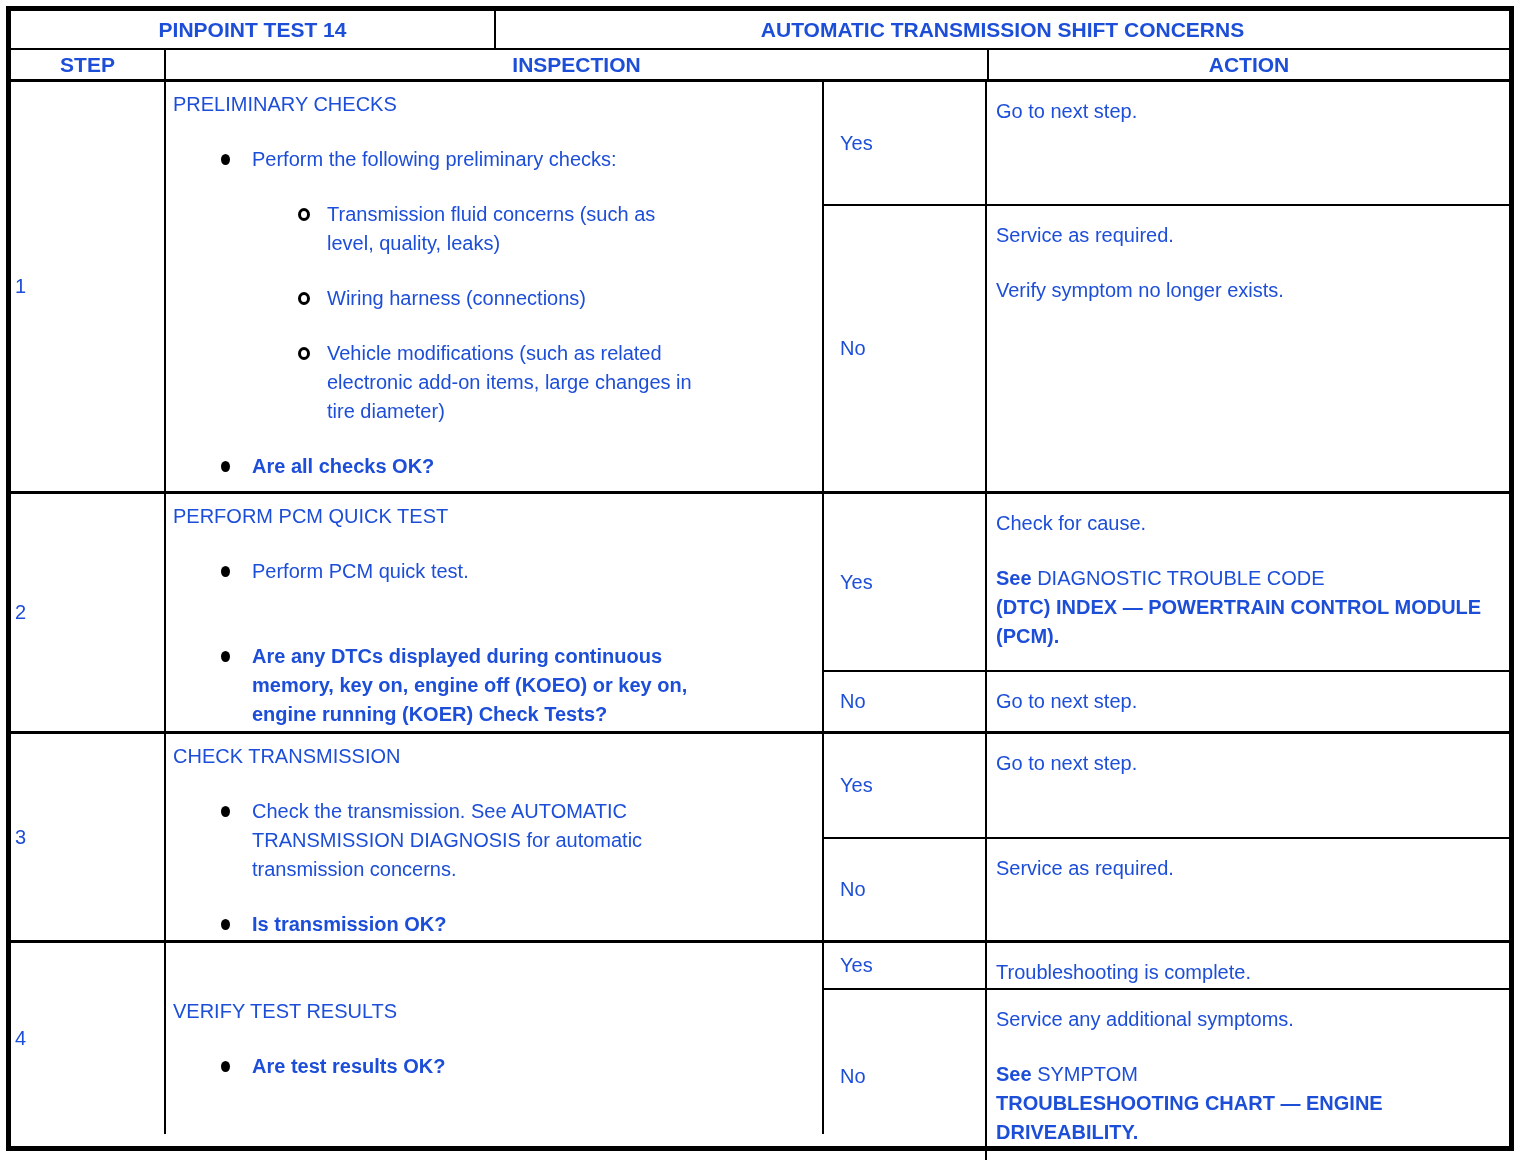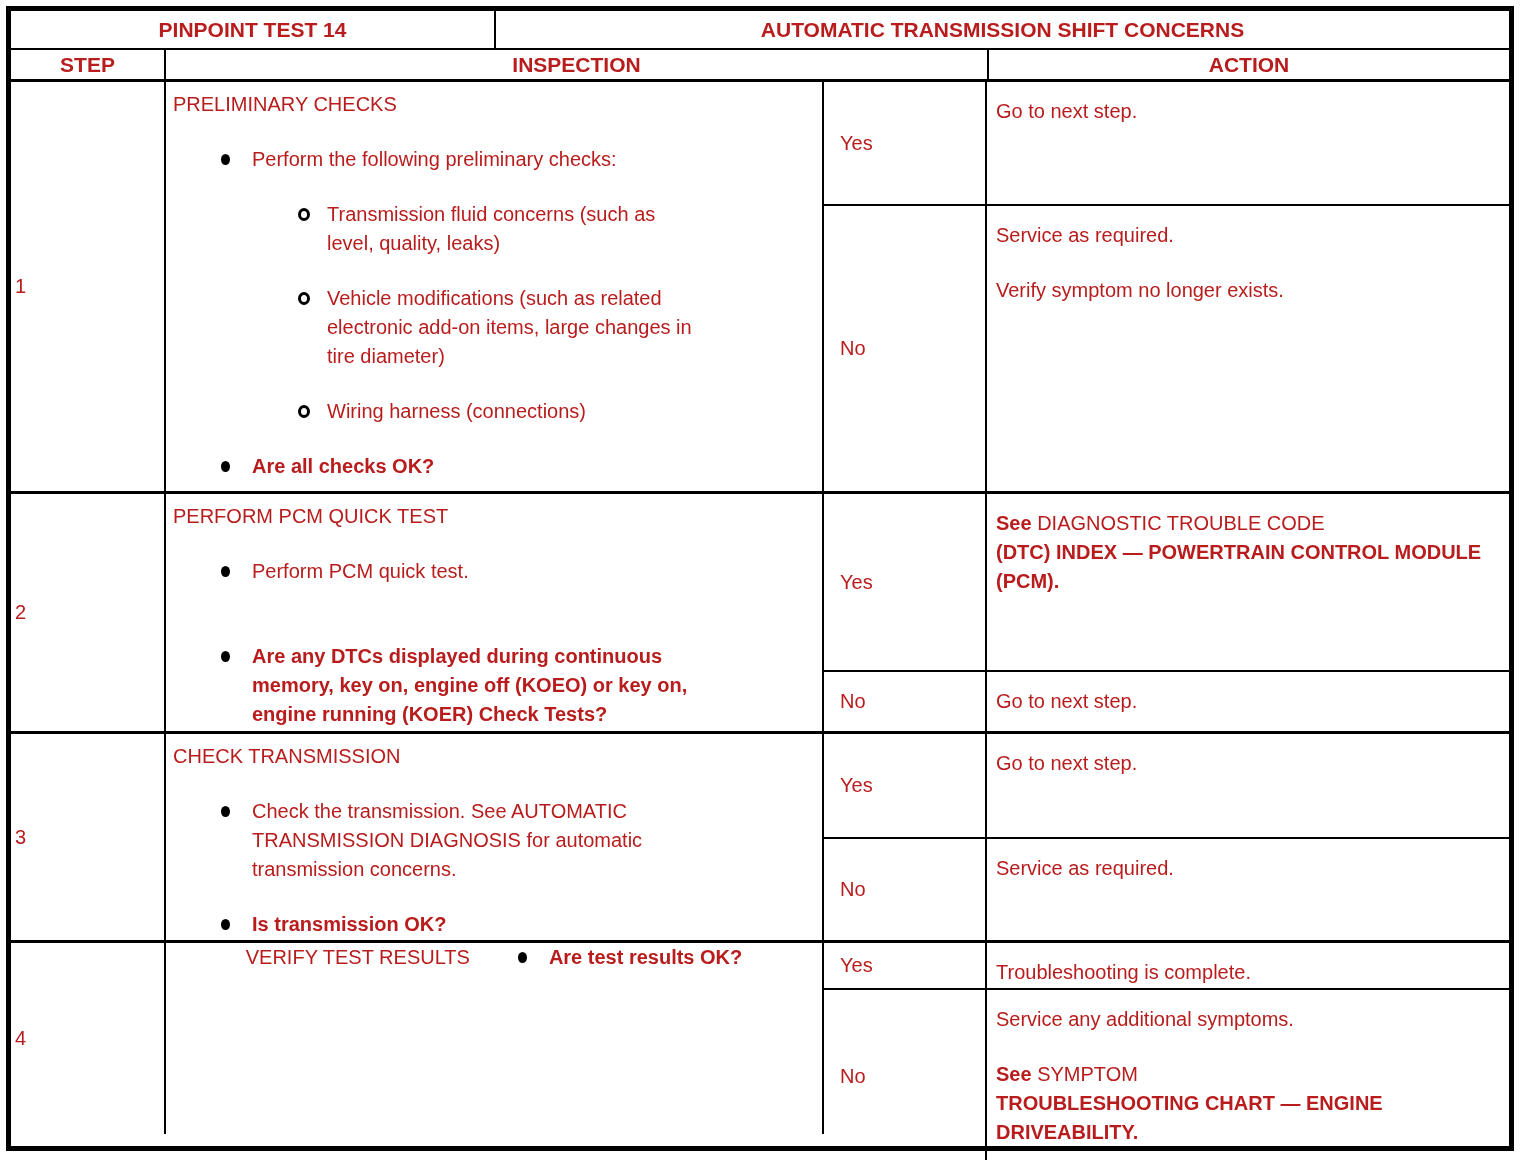--- a/index.html
+++ b/index.html
@@ -1,19 +1,19 @@
 <!DOCTYPE html>
 <html><head>
 <meta charset="utf-8">
 <style>
   html,body{margin:0;padding:0;background:#ffffff;}
   .canvas{
     position:relative;width:1520px;height:1160px;background:#ffffff;
     font-family:"Liberation Sans","DejaVu Sans",sans-serif;
-    color:#b91c1c;-webkit-font-smoothing:none;
+    color:#1d4ed8;-webkit-font-smoothing:none;
   }
   .t{
     position:absolute;left:6px;top:6px;width:1508px;height:1145px;
     border:5px solid #000;box-sizing:border-box;background:#fff;
     font-size:20px;line-height:29px;
   }
   
   .hrow1{display:flex;height:39px;border-bottom:2px solid #000;box-sizing:border-box;}
   .hrow2{display:flex;height:32px;border-bottom:3px solid #000;box-sizing:border-box;}
   .hc{display:flex;align-items:center;justify-content:center;
@@ -23,21 +23,21 @@
   .h2-step{width:155px;border-right:2px solid #000;}
   .h2-insp{width:823px;border-right:2px solid #000;}
   .h2-action{flex:1;}
   
   .brow{display:flex;border-bottom:3px solid #000;box-sizing:border-box;}
   .brow.last{border-bottom:none;}
   .step{width:155px;border-right:2px solid #000;box-sizing:border-box;
         display:flex;align-items:center;padding-left:4px;}
   .insp{width:658px;border-right:2px solid #000;box-sizing:border-box;
         padding:8px 7px 0 7px;overflow:hidden;}
-  .insp.vcenter{display:flex;flex-direction:row;justify-content:center;padding-top:0;}
+  .insp.vcenter{display:flex;flex-direction:column;justify-content:center;padding-top:0;}
   .insp-title{margin-bottom:26px;}
   .li{display:flex;margin-bottom:26px;}
   .li.l1{margin-left:48px;}
   .li.l2{margin-left:125px;}
   .li:last-child{margin-bottom:8px;}
   .marker{flex:0 0 auto;}
   .disc{width:9px;height:11px;border-radius:50%;background:#000;margin:9px 22px 0 0;}
   .ring{width:12px;height:13px;border-radius:50%;border:3px solid #000;
         box-sizing:border-box;margin:8px 17px 0 0;}
   .w380{max-width:380px;}
@@ -81,25 +81,25 @@
         <div class="li l1">
           <span class="marker disc"></span>
           <span>Perform the following preliminary checks:</span>
         </div>
         <div class="li l2">
           <span class="marker ring"></span>
           <span class="w380">Transmission fluid concerns (such as level, quality, leaks)</span>
         </div>
         <div class="li l2">
           <span class="marker ring"></span>
-          <span class="w380">Vehicle modifications (such as related electronic add-on items, large changes in tire diameter)</span>
+          <span class="w380">Wiring harness (connections)</span>
         </div>
         <div class="li l2">
           <span class="marker ring"></span>
-          <span class="w380">Wiring harness (connections)</span>
+          <span class="w380">Vehicle modifications (such as related electronic add-on items, large changes in tire diameter)</span>
         </div>
         <div class="li l1">
           <span class="marker disc"></span>
           <span class="b">Are all checks OK?</span>
         </div>
       </div>
       <div class="acts">
         <div class="sub" style="height:124px;">
           <div class="ans">
             <span>Yes</span>
@@ -134,20 +134,21 @@
           <span class="marker disc"></span>
           <span class="b w480">Are any DTCs displayed during continuous memory, key on, engine off (KOEO) or key on, engine running (KOER) Check Tests?</span>
         </div>
       </div>
       <div class="acts">
         <div class="sub" style="height:187px;">
           <div class="ans">
             <span>Yes</span>
           </div>
           <div class="act">
+            <p><span>Check for cause.</span></p>
             <p><span class="b">See</span>
               <span>DIAGNOSTIC TROUBLE CODE</span><br>
               <span class="b">(DTC) INDEX — POWERTRAIN CONTROL MODULE (PCM).</span></p>
           </div>
         </div>
         <div class="sub slast">
           <div class="ans">
             <span>No</span>
           </div>
           <div class="act">

